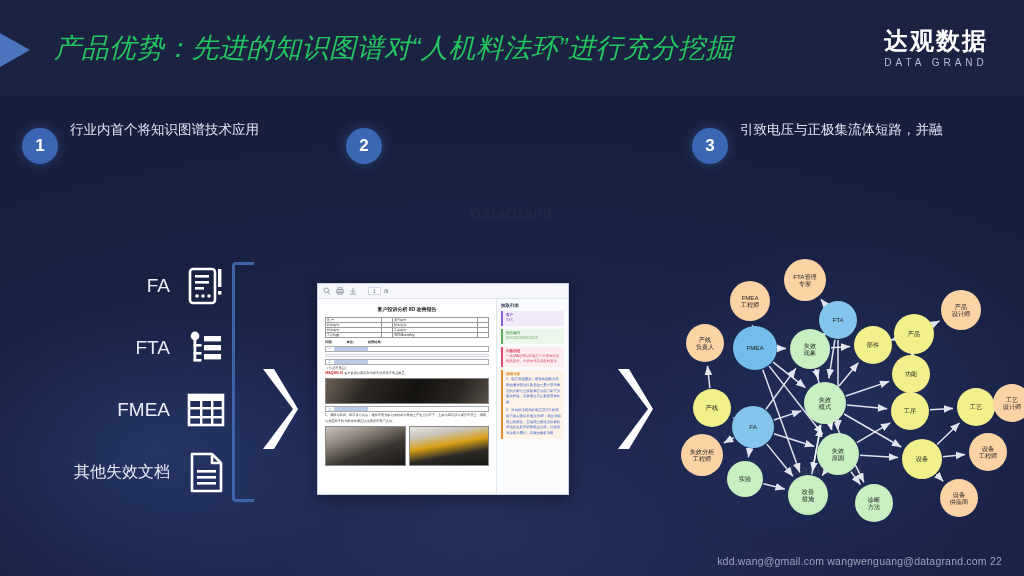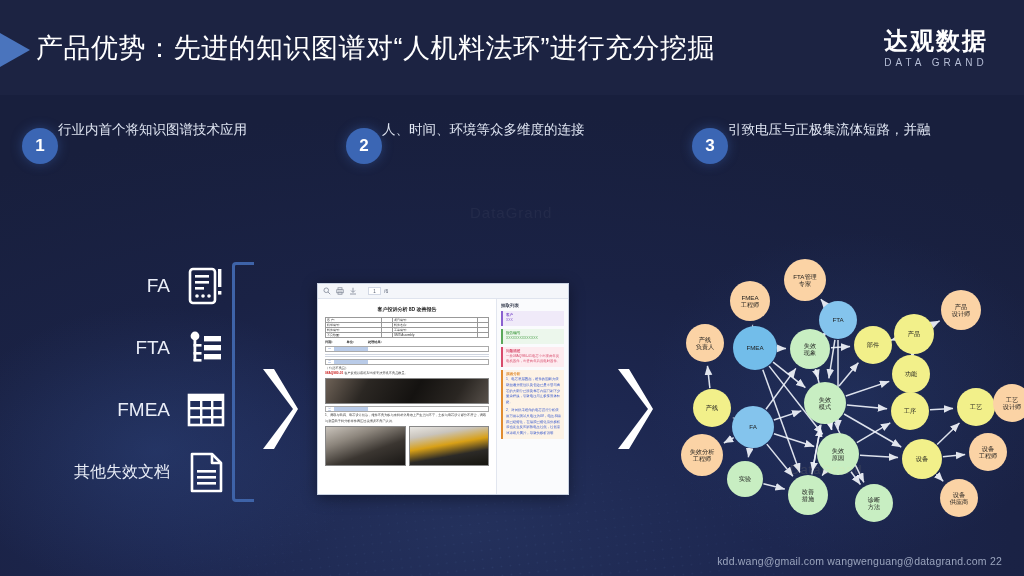--- a/index.html
+++ b/index.html
@@ -43,23 +43,24 @@
 
   
   .hdr-arrow {
     position: absolute; left: 0; top: 33px;
     width: 0; height: 0;
     border-top: 17px solid transparent;
     border-bottom: 17px solid transparent;
     border-left: 30px solid #4a74bd;
   }
   .page-title {
-    position: absolute; left: 36px; top: 30px;
-    font-size: 27px; color: #ffffff; letter-spacing: 0.5px;
+    position: absolute; left: 54px; top: 30px;
+    font-size: 27px; color: #22c55e; letter-spacing: 0.5px;
     white-space: nowrap;
+    font-style: italic;
   }
   .logo-wrap {
     position: absolute; right: 36px; top: 28px; text-align: center;
   }
   .logo-cn {
     font-size: 24px; color: #ffffff; letter-spacing: 2px; font-weight: bold;
     line-height: 1.1;
   }
   .logo-en {
     font-size: 10px; color: #b6bed6; letter-spacing: 4px; margin-top: 3px;
@@ -70,21 +71,21 @@
   .bullet { position: absolute; display: flex; align-items: flex-start; }
   .bullet .num {
     width: 36px; height: 36px; border-radius: 50%;
     background: #3b66b4;
     color: #ffffff; font-size: 17px; font-weight: bold;
     display: flex; align-items: center; justify-content: center;
     flex: 0 0 36px; margin-top: 10px;
     box-shadow: 0 0 12px rgba(59,102,180,0.45);
   }
   .bullet .txt {
-    margin-left: 0; font-size: 13.5px; color: #dfe5f2; line-height: 1.85;
+    margin-left: 12px; font-size: 13.5px; color: #dfe5f2; line-height: 1.85;
     white-space: nowrap;
   }
   #b1 { left: 22px; top: 0; }
   #b2 { left: 346px; top: 0; }
   #b3 { left: 692px; top: 0; }
 
   
   .doctypes { position: absolute; left: 28px; top: 255px; width: 200px; }
   .dt-row {
     position: relative; height: 62px;
@@ -230,21 +231,20 @@
 <div class="bullets">
   <div class="bullet" id="b1">
     <div class="num">1</div>
     <div class="txt">
       <div>行业内首个将知识图谱技术应用</div>
     </div>
   </div>
   <div class="bullet" id="b2">
     <div class="num">2</div>
     <div class="txt">
-      <div>人、时间、环境等众多维度的连接</div>
     </div>
   </div>
   <div class="bullet" id="b3">
     <div class="num">3</div>
     <div class="txt">
       <div>引致电压与正极集流体短路，并融</div>
     </div>
   </div>
 </div>
 

